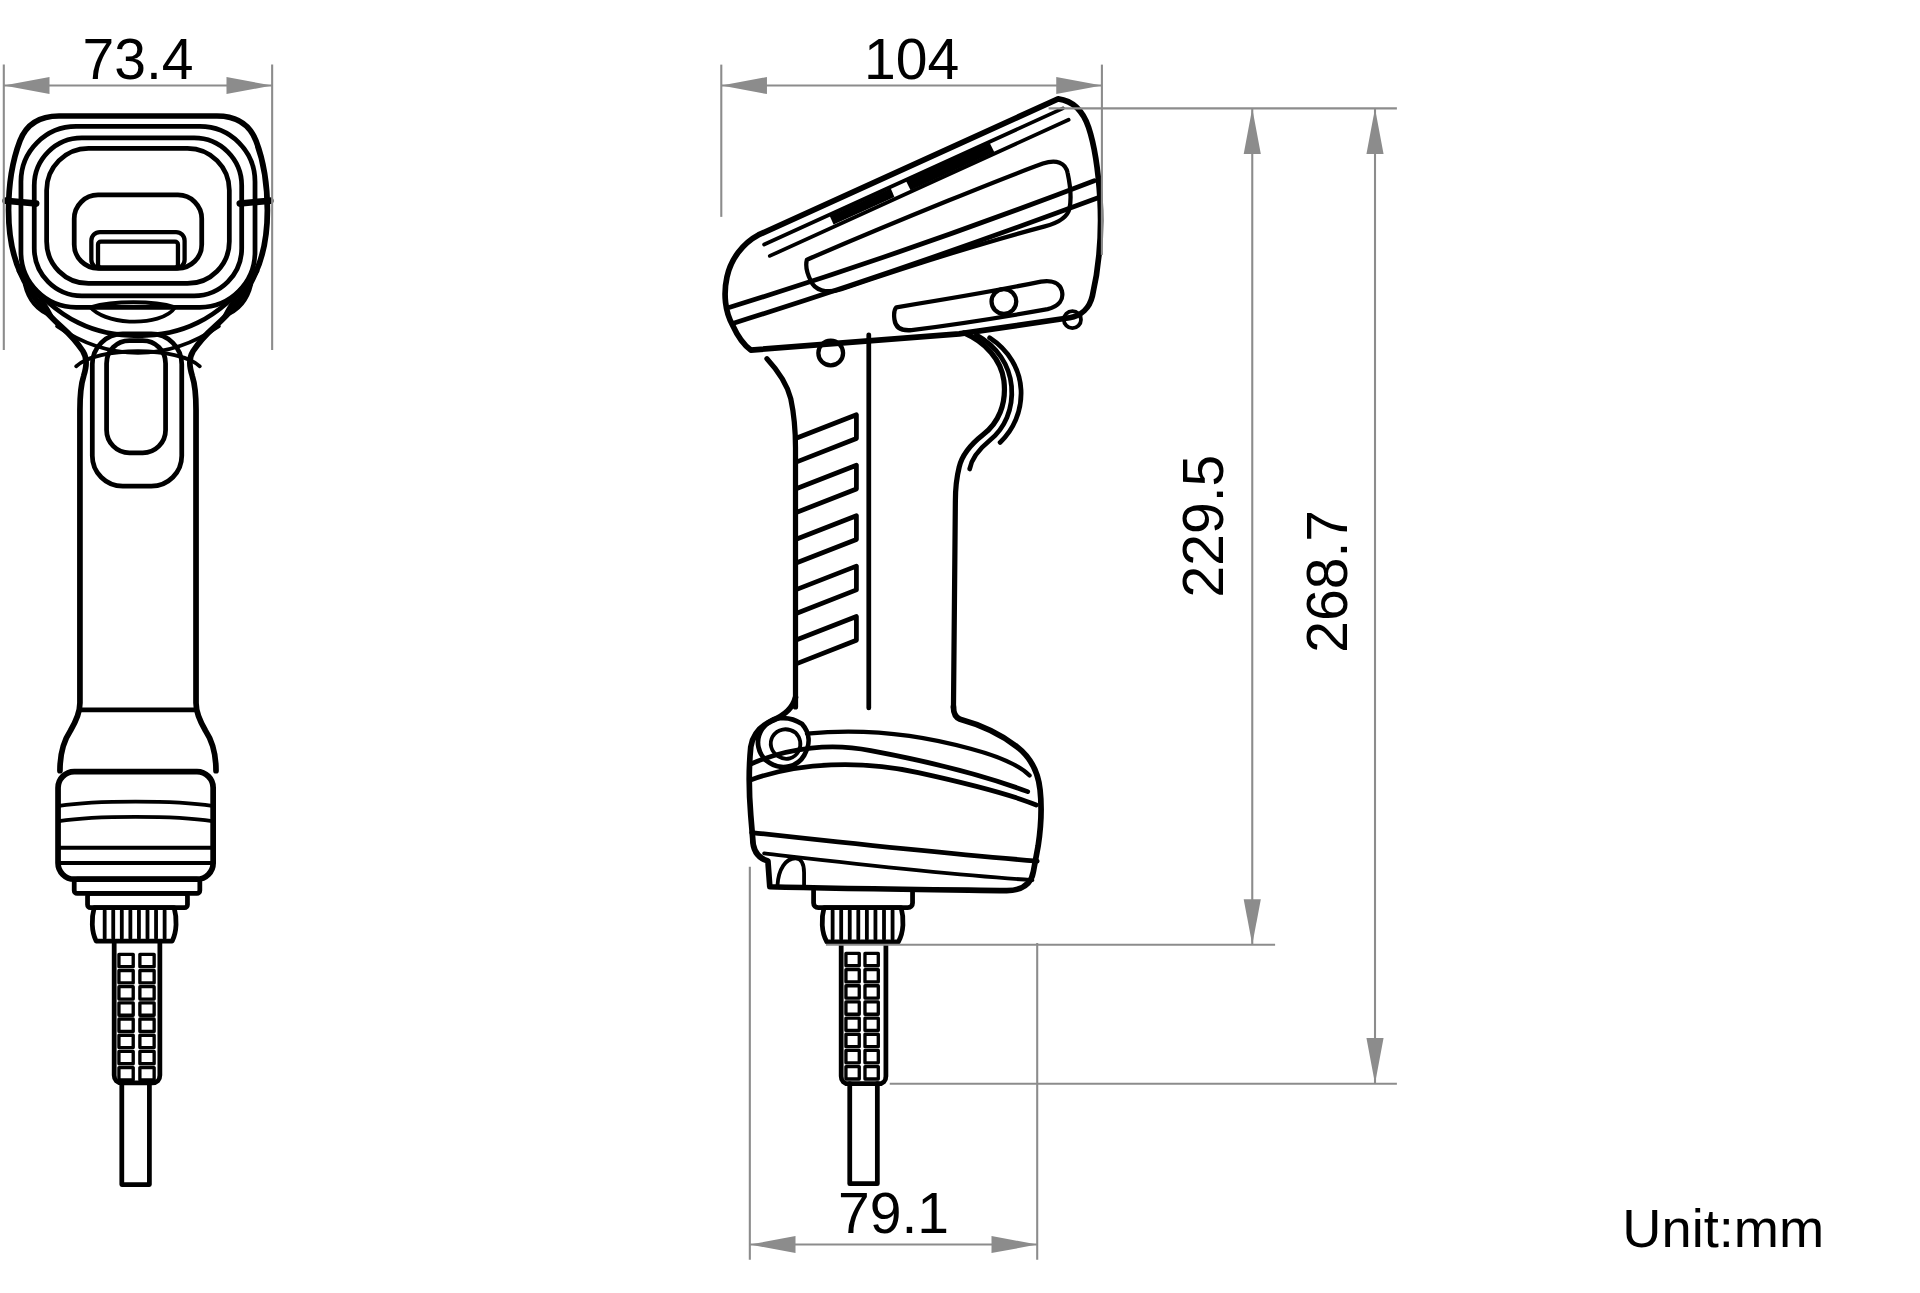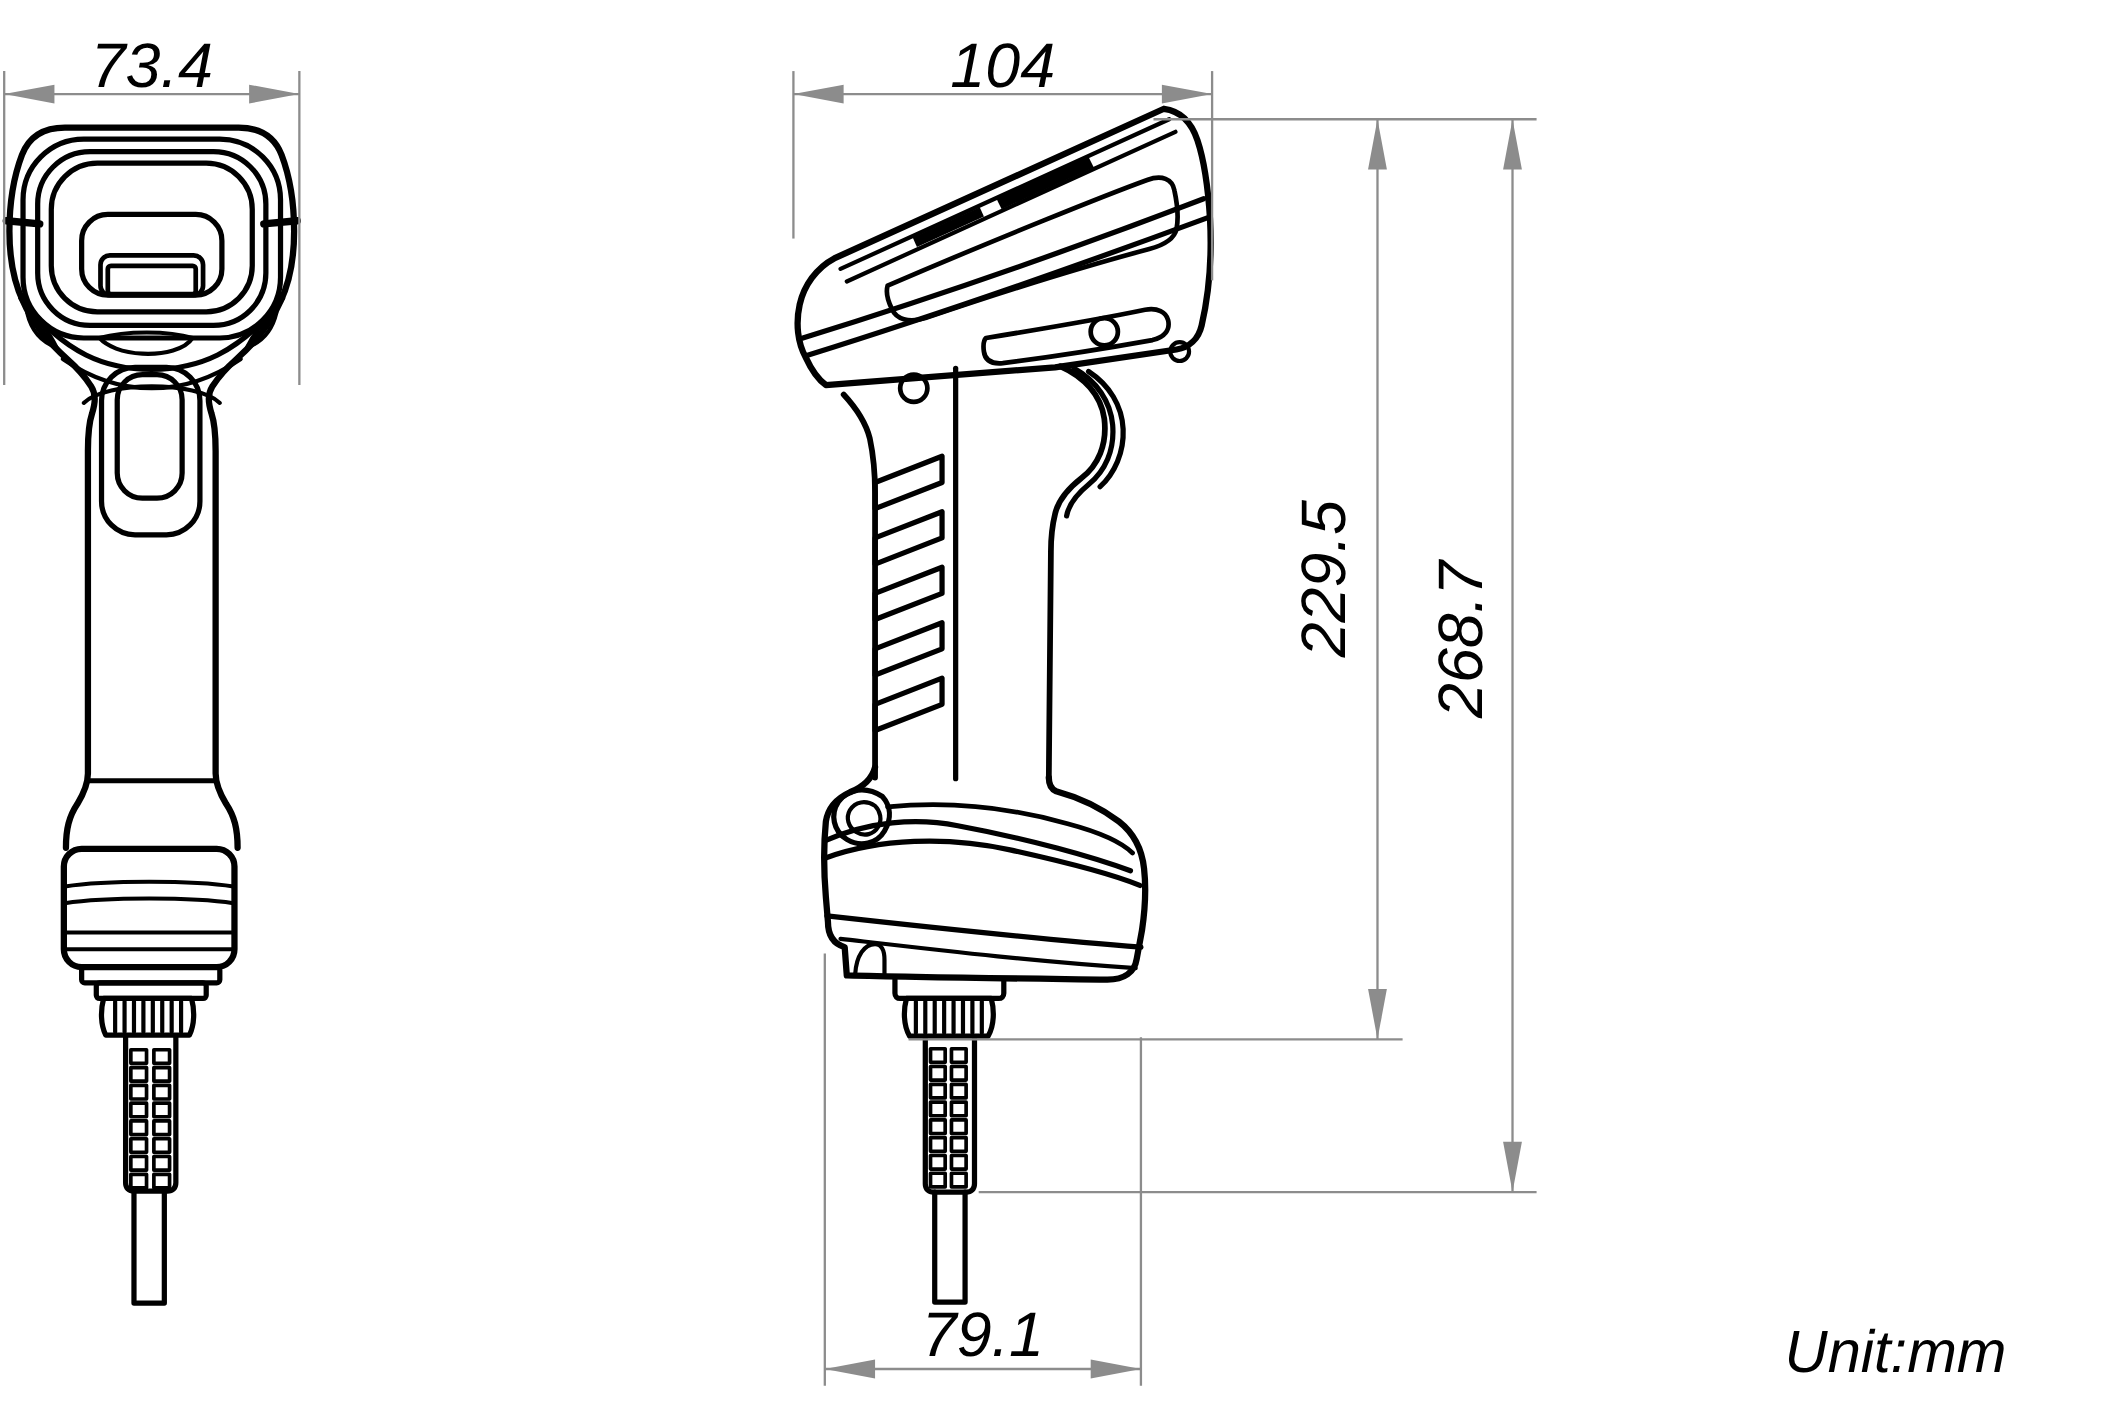--- a/index.html
+++ b/index.html
@@ -1,16 +1,16 @@
 <!DOCTYPE html>
 <html style="--ink: #000000; --dimc: #8c8c8c; --bg: #ffffff;"><head>
 <meta charset="utf-8">
 <style>
   html,body{margin:0;padding:0;background:#fff;}
-  .canvas{position:relative;width:1827px;height:1293px;background:var(--bg,#ffffff);overflow:hidden;font-style:italic;}
+  .canvas{position:relative;width:1827px;height:1293px;background:var(--bg,#ffffff);overflow:hidden;}
   svg{display:block;width:100%;height:100%;}
   .ol{fill:none;stroke:var(--ink,#000000);stroke-linecap:round;stroke-linejoin:round;}
   .fillb{fill:var(--ink,#000000);stroke:none;}
   .w7{stroke-width:7}.w6{stroke-width:6}.w55{stroke-width:5.5}.w5{stroke-width:5}
   .w45{stroke-width:4.5}.w4{stroke-width:4}.w35{stroke-width:3.5}
   .dim{fill:none;stroke:var(--dimc,#8c8c8c);stroke-width:2.2;}
   .dimhead{fill:var(--dimc,#8c8c8c);stroke:none;}
   .dimtxt{fill:#000;font-family:"Liberation Sans",sans-serif;font-size:60px;}
   .unittxt{fill:#000;font-family:"Liberation Sans",sans-serif;font-size:57px;}
 </style>

